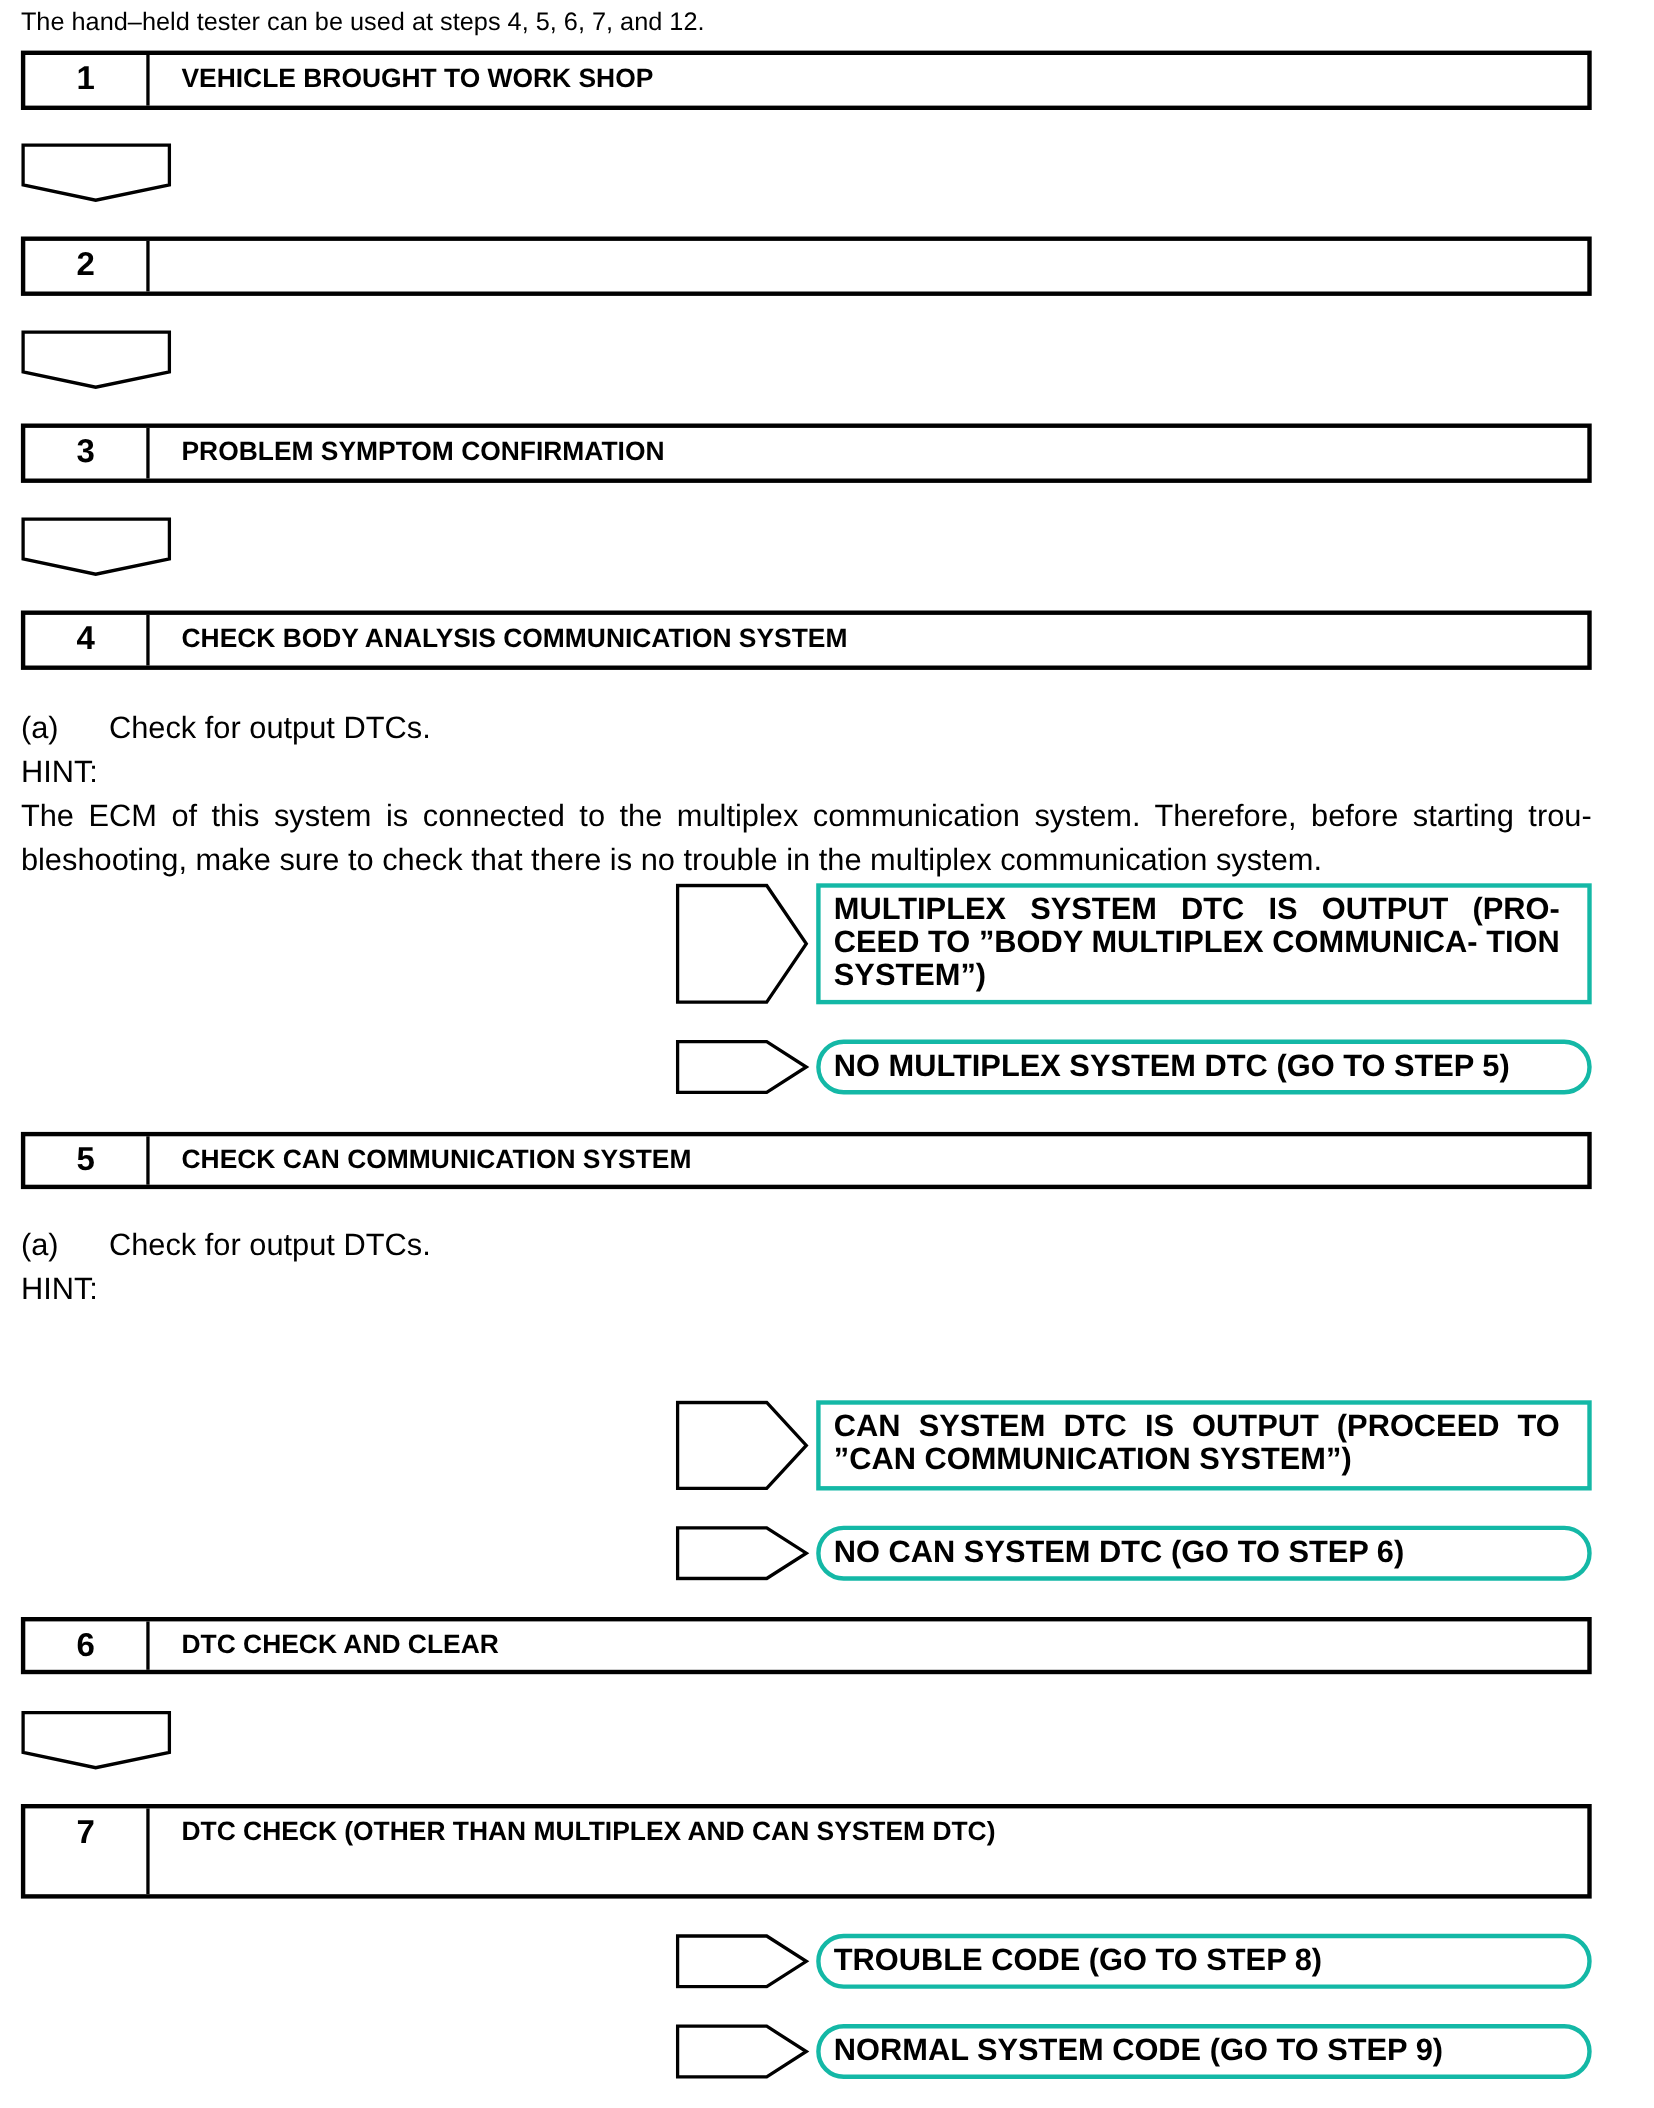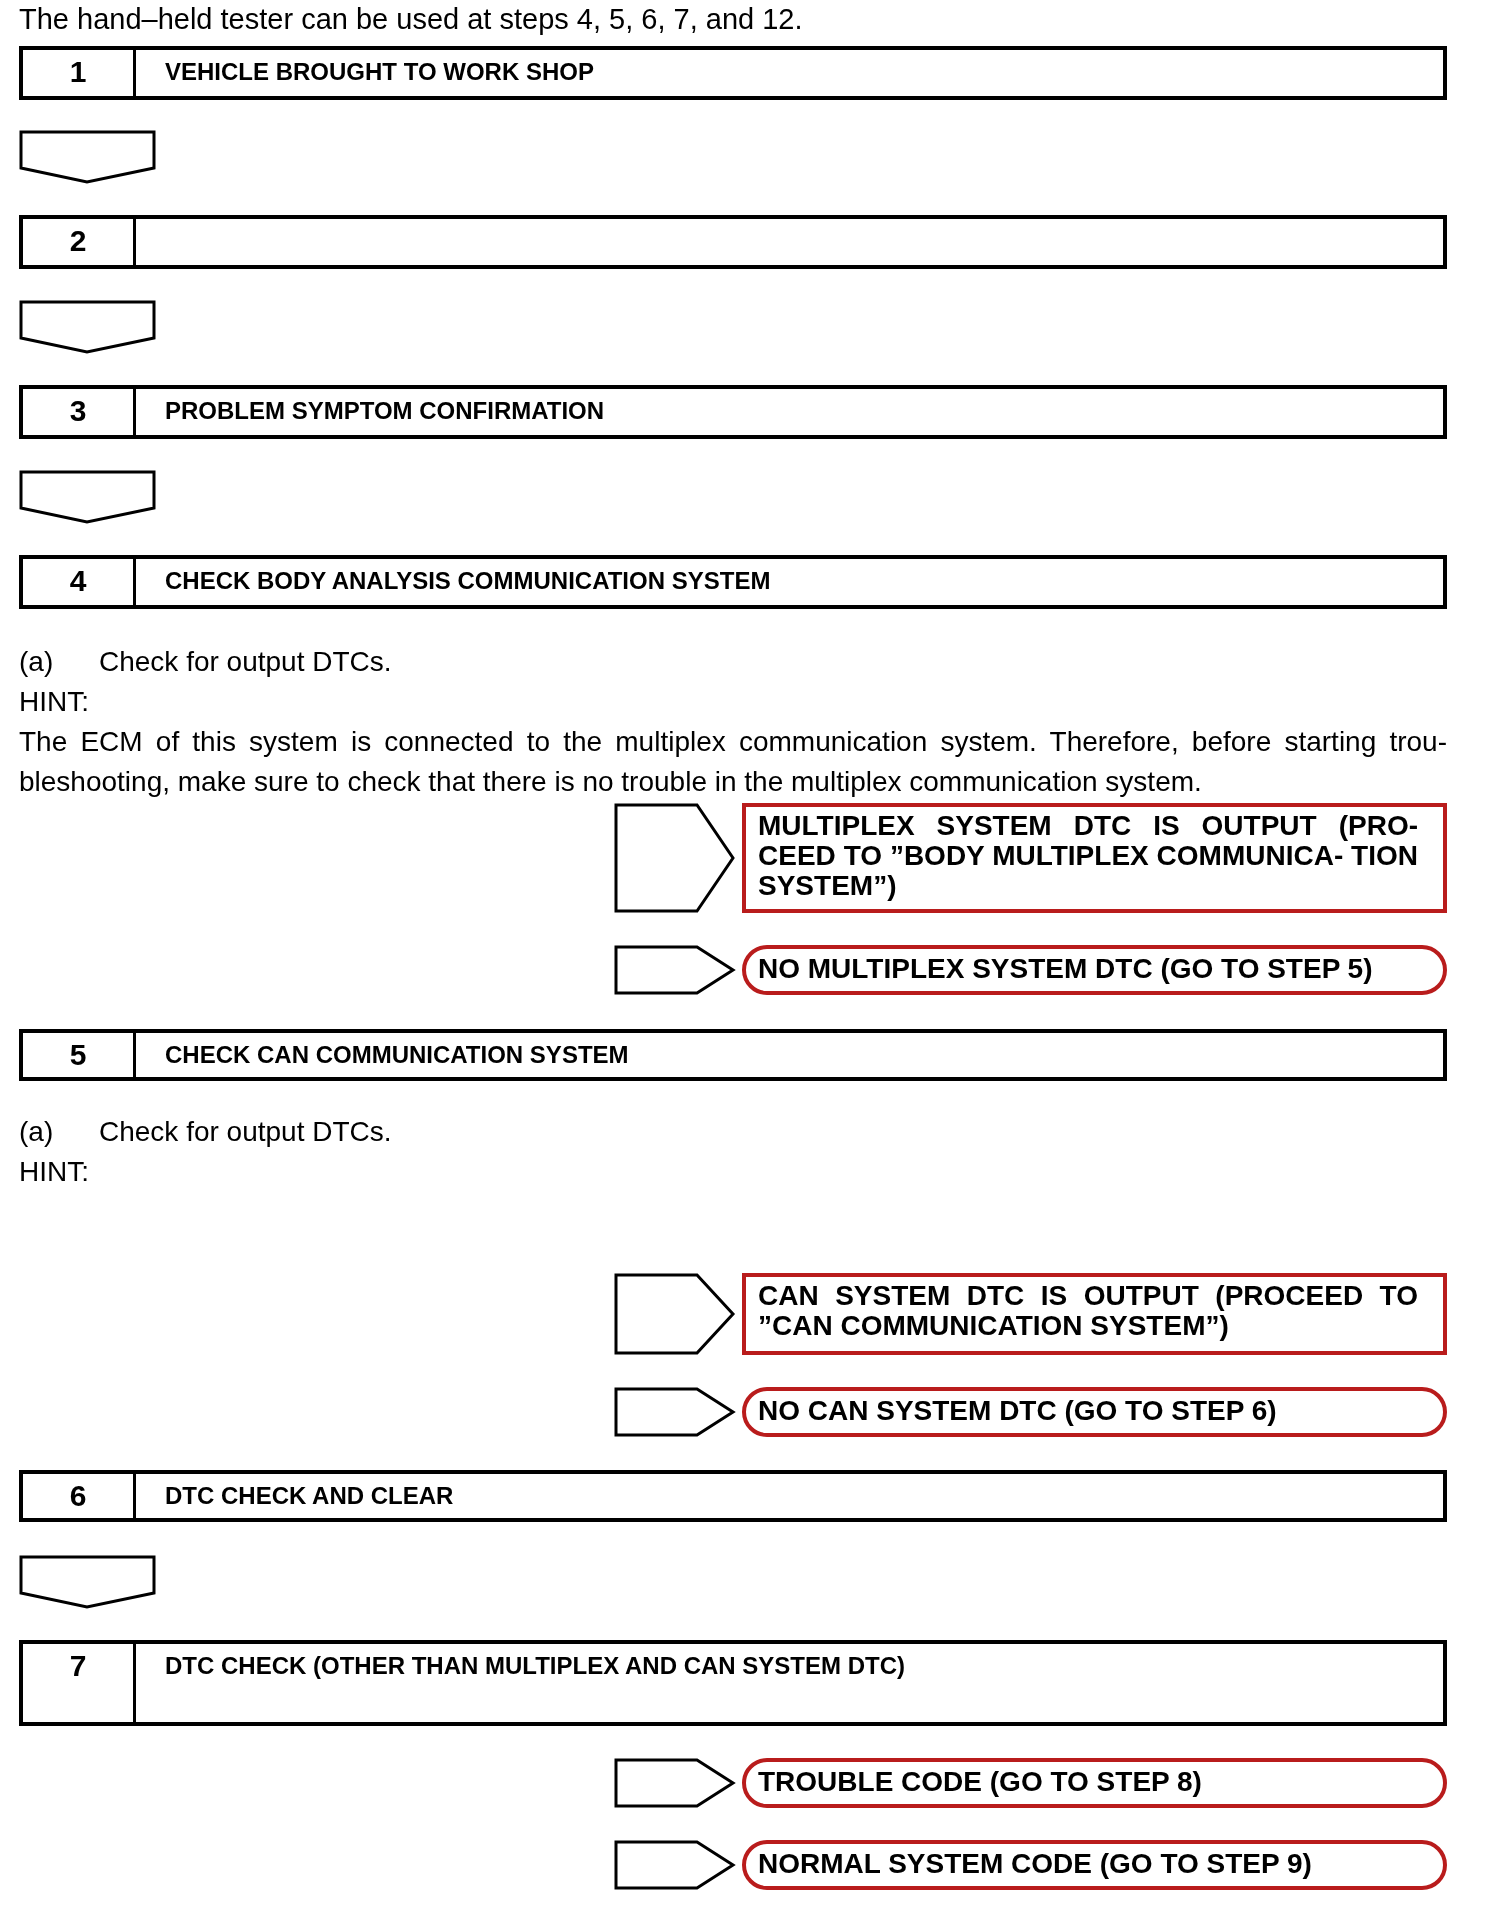--- a/index.html
+++ b/index.html
@@ -1,21 +1,21 @@
 <!DOCTYPE html>
 <html><head>
 <meta charset="utf-8">
 <style>
   html, body { margin: 0; padding: 0; background: #ffffff; }
   body {
     width: 1504px; height: 1916px; position: relative; overflow: hidden;
     font-family: "Liberation Sans", sans-serif; color: #000;
   }
   .abs { position: absolute; }
-  .intro { left: 19px; top: 2px; font-size: 29px; line-height: 34px; white-space: nowrap; }
+  .intro { left: 19px; top: 2px; font-size: 23px; line-height: 34px; white-space: nowrap; }
 
   .step {
     position: absolute; left: 19px; width: 1428px;
     border: 4px solid #000; box-sizing: border-box; display: flex;
   }
   .step .num {
     width: 113px; border-right: 3px solid #000; box-sizing: border-box;
     text-align: center; font-weight: bold; font-size: 30px; line-height: 44px;
   }
   .step .title {
@@ -25,21 +25,21 @@
 
   .down-arrow { position: absolute; left: 19px; width: 137px; height: 54px; }
 
   .body-text { position: absolute; left: 19px; width: 1428px; font-size: 28px; line-height: 40px; }
   .body-text .line-a .lbl { display: inline-block; width: 80px; }
   .justify { text-align: justify; text-align-last: left; }
 
   .result-arrow { position: absolute; left: 614px; width: 122px; }
   .result-box {
     position: absolute; left: 742px; width: 705px;
-    border: 4px solid #b91c1c; box-sizing: border-box;
+    border: 4px solid #14b8a6; box-sizing: border-box;
     font-weight: bold; font-size: 28px; line-height: 30px;
     padding: 4px 25px 0 12px;
   }
   .result-box.single { padding-top: 5px; white-space: nowrap; border-radius: 25px; }
   .result-box.multi { text-align: justify; text-align-last: left; }
 </style>
 </head>
 <body>
 
 <div class="abs intro">The hand–held tester can be used at steps 4, 5, 6, 7, and 12.</div>

